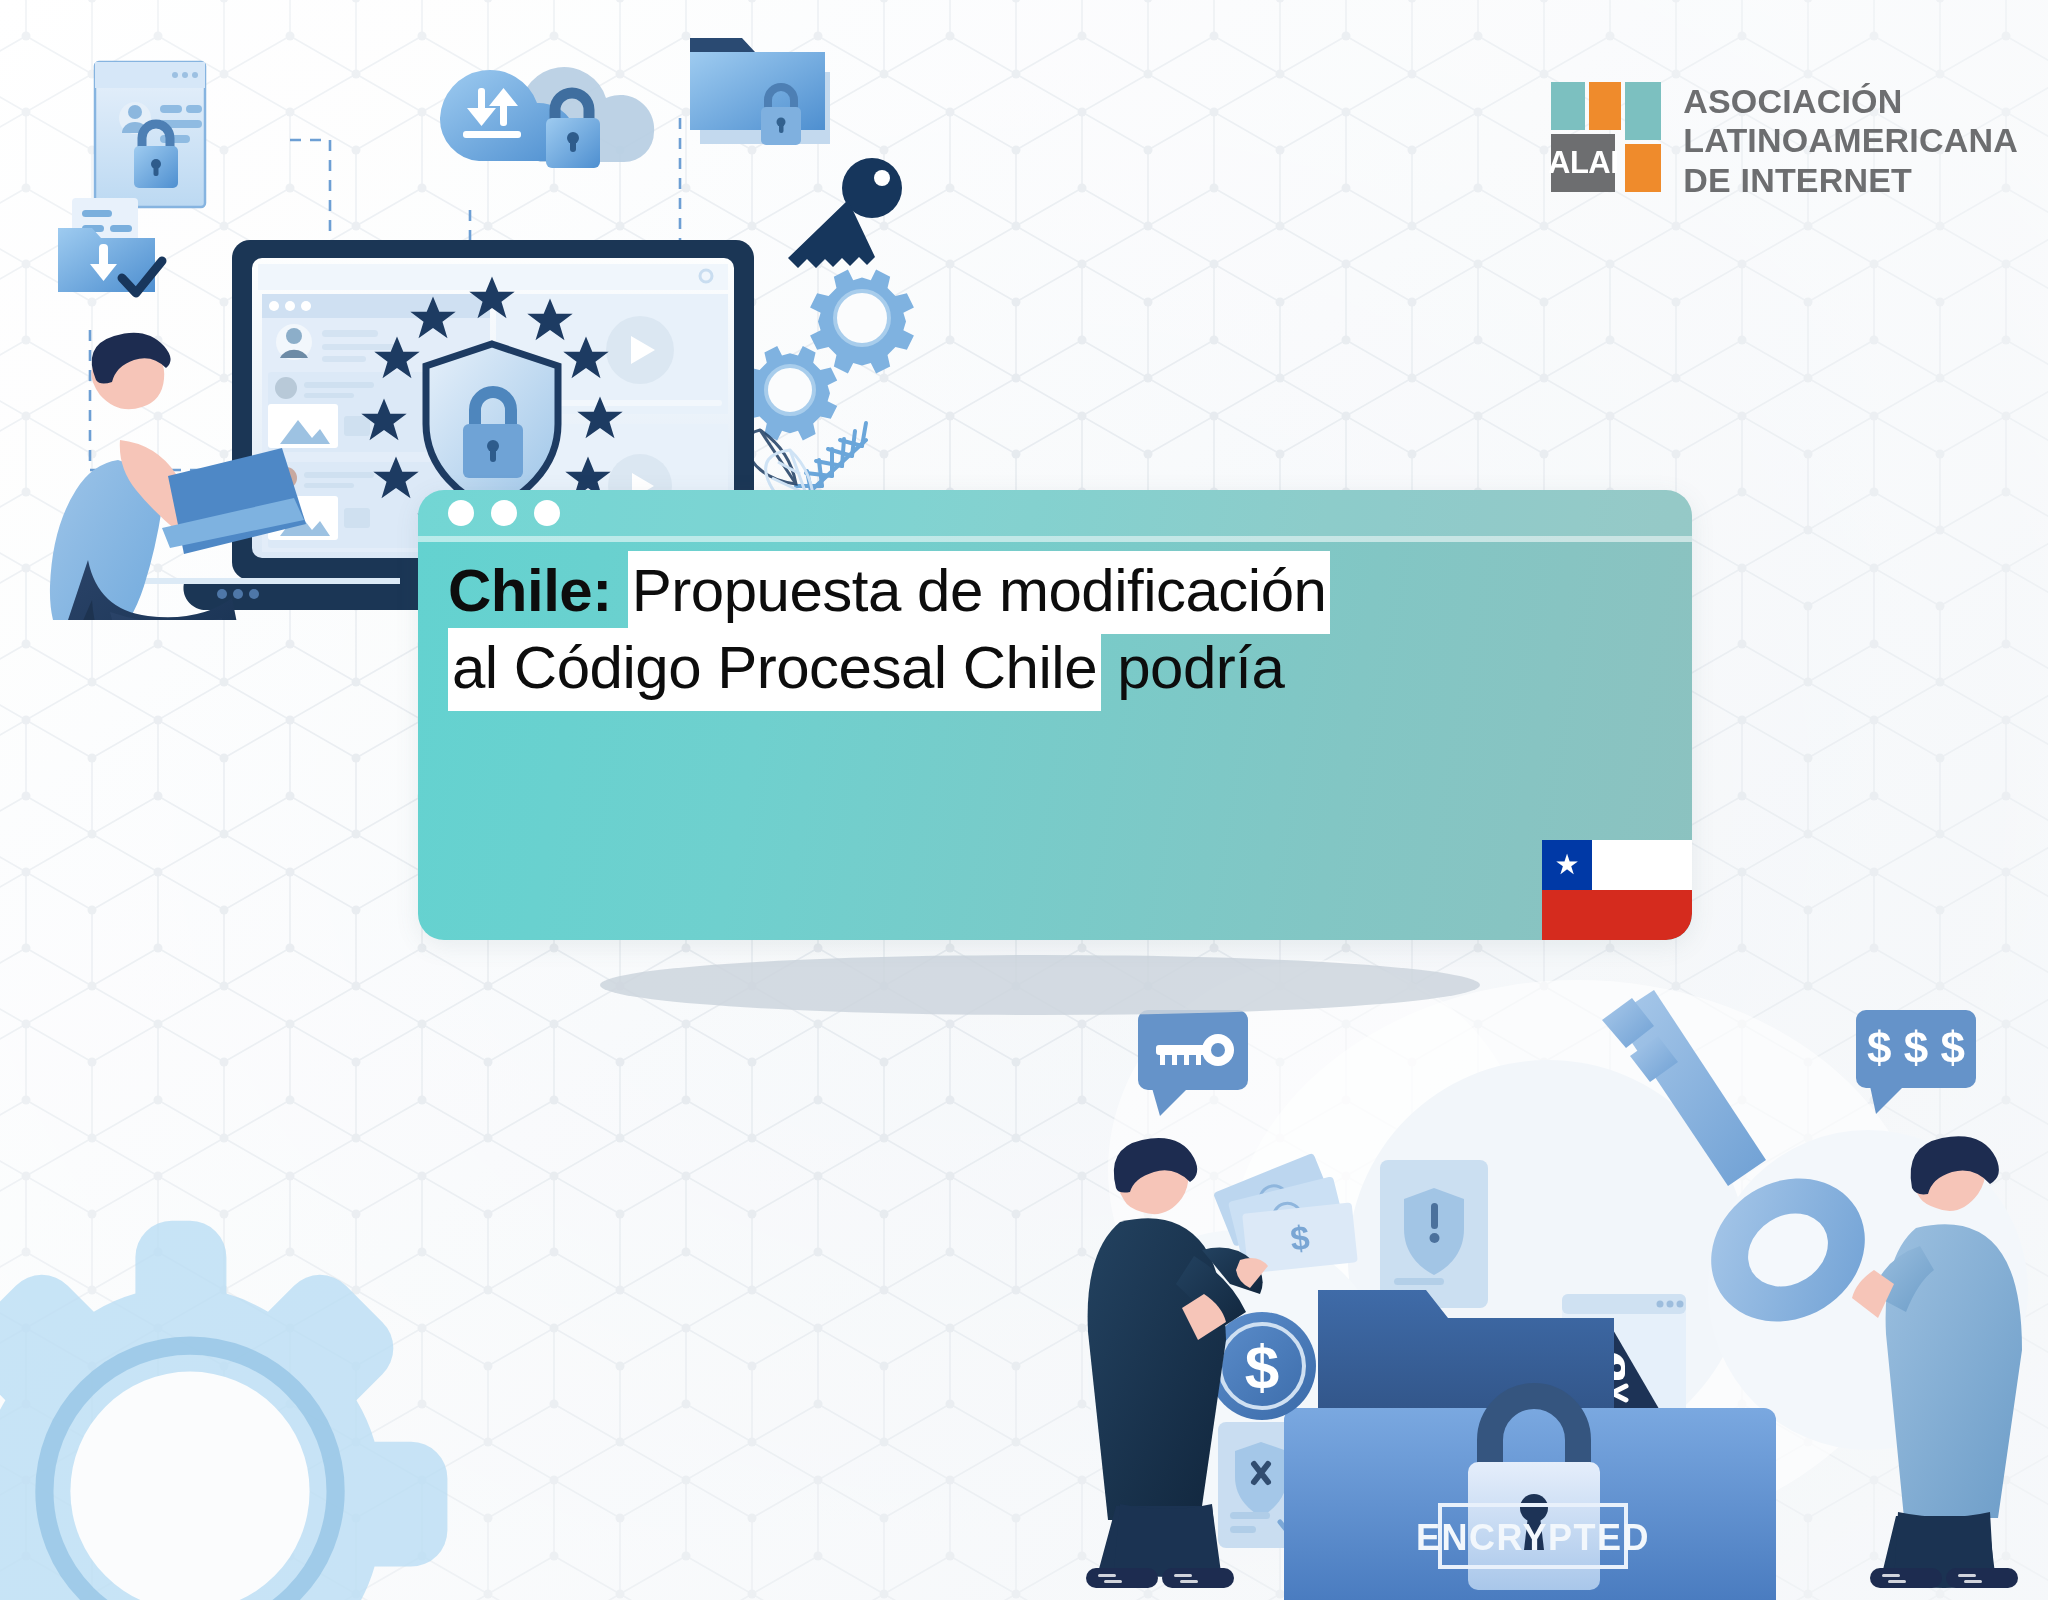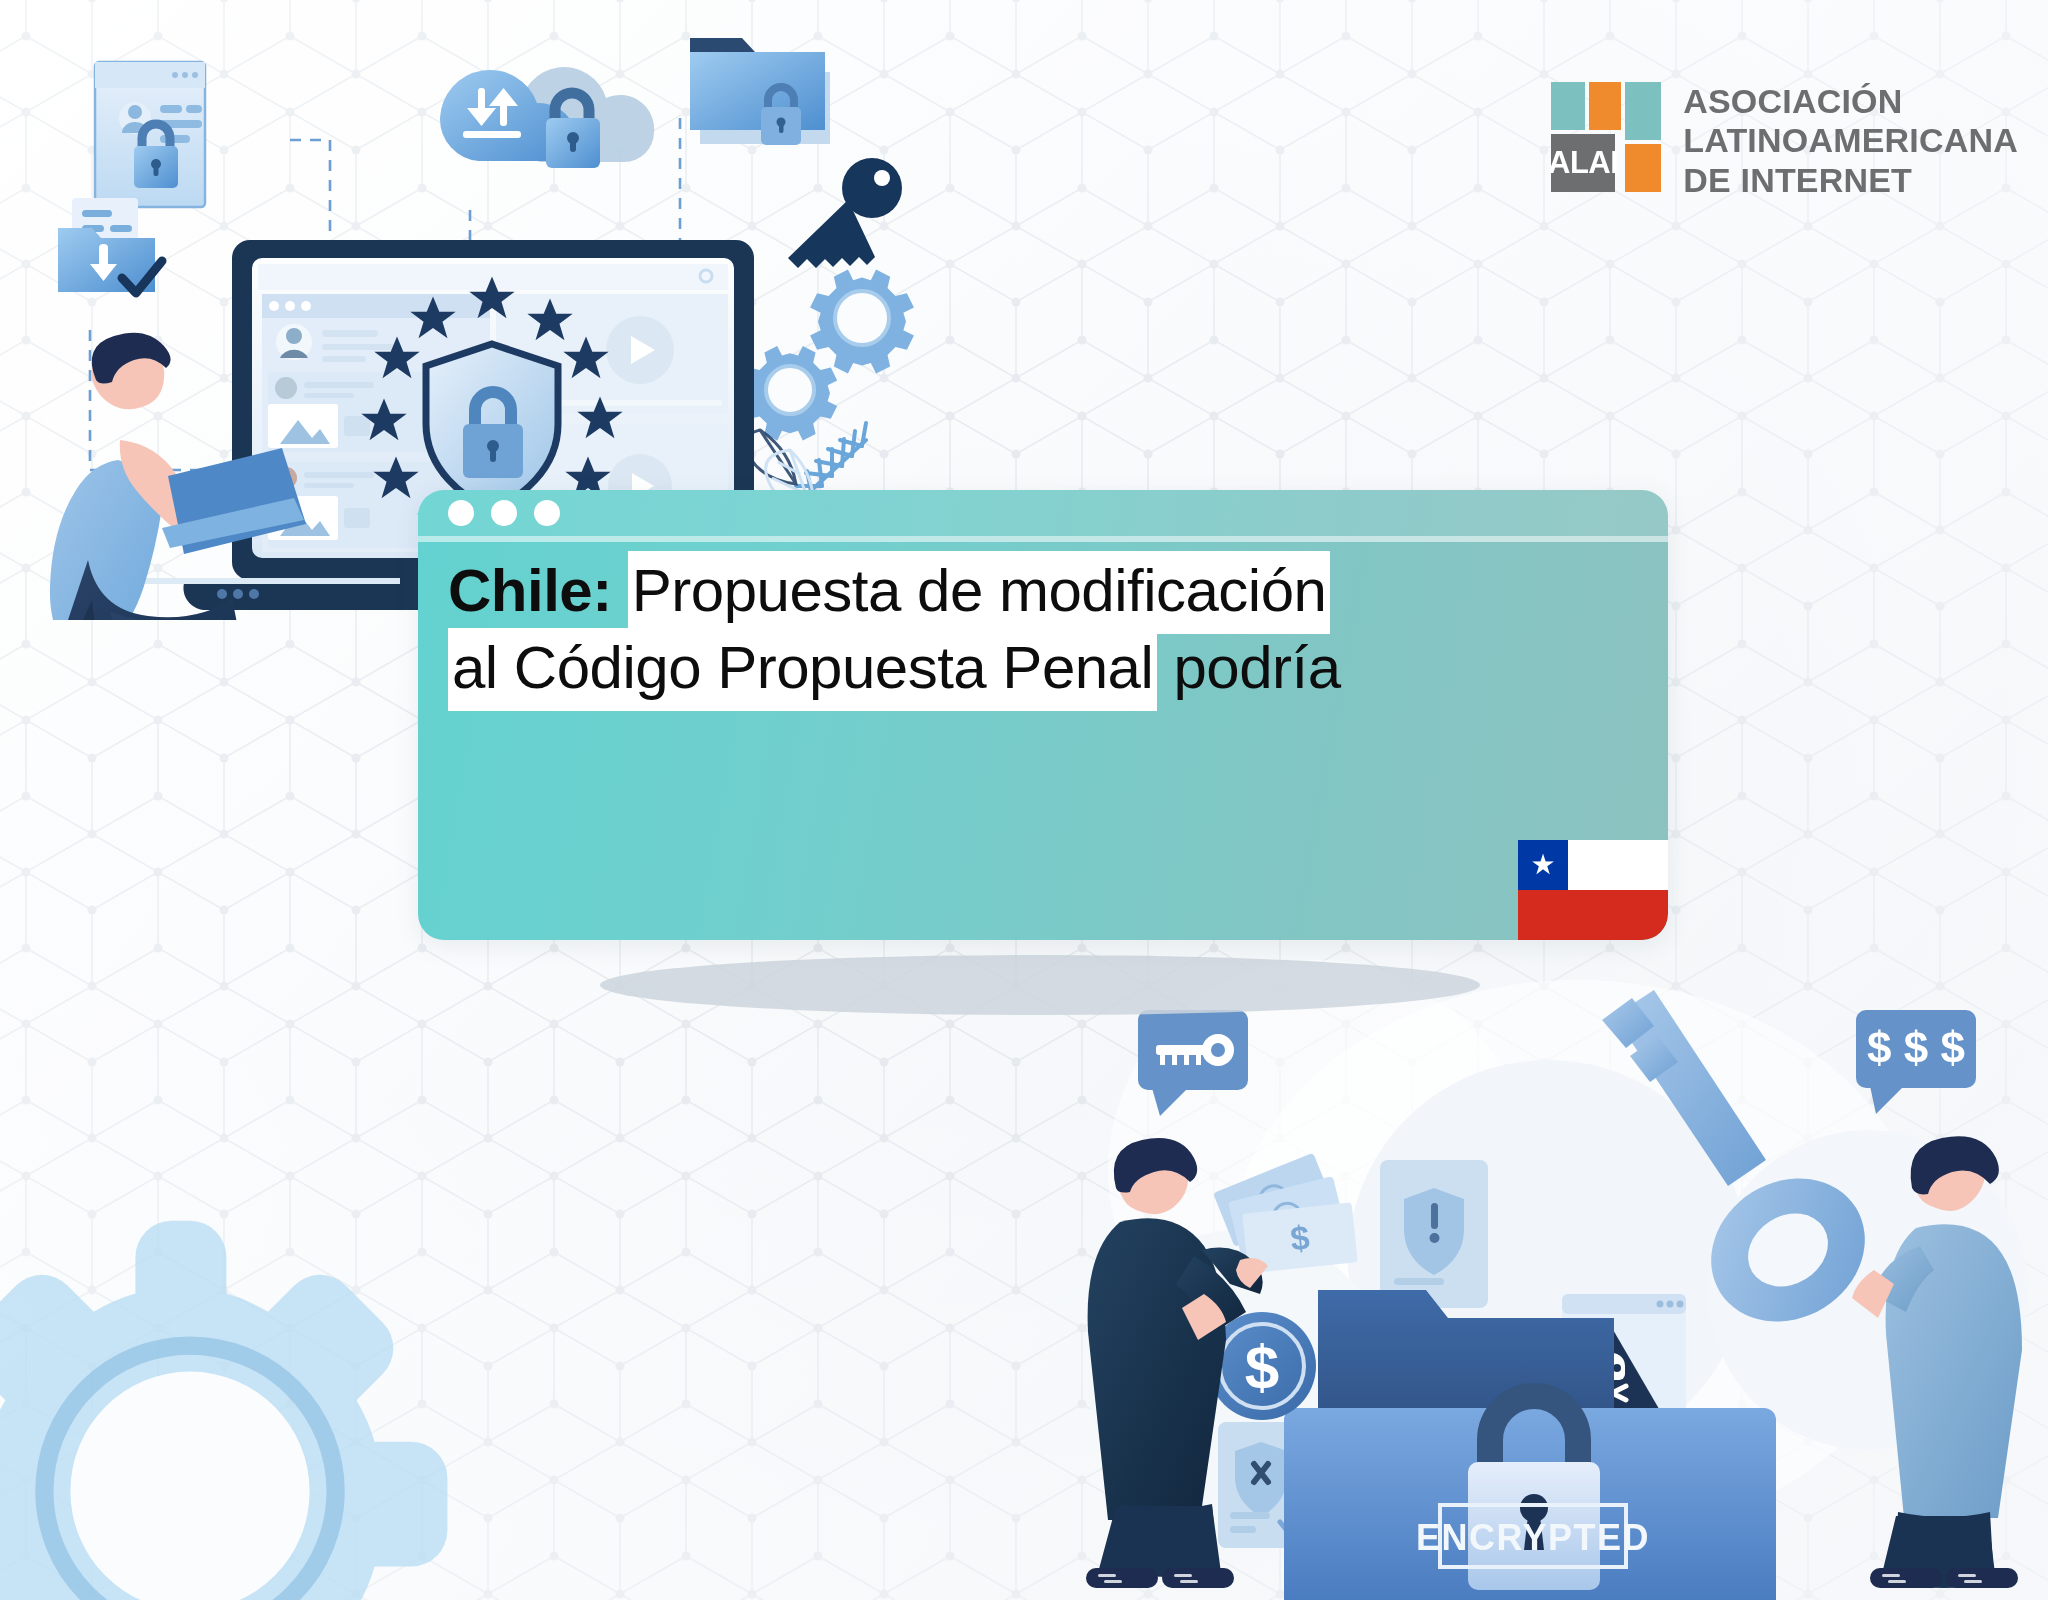--- a/index.html
+++ b/index.html
@@ -30,20 +30,21 @@
   
   .card-shadow{position:absolute;left:600px;top:955px;width:880px;height:60px;
     background:#ccd5dd;border-radius:50%;opacity:.85;}
 
   
   .card{
     position:absolute;left:418px;top:490px;width:1250px;height:450px;
     border-radius:26px;overflow:hidden;
     background:linear-gradient(100deg,#63d2d0 0%,#6fd0ce 28%,#82c6c4 72%,#8cc2c0 100%);
     box-shadow:0 6px 24px rgba(80,110,120,.10);
+    padding-left:24px;
   }
   .card-bar{position:absolute;left:0;top:0;width:100%;height:46px;
     background:rgba(255,255,255,0.10);}
   .card-bar-sep{position:absolute;left:0;top:46px;width:100%;height:6px;
     background:rgba(255,255,255,0.55);}
   .dots{position:absolute;left:30px;top:10px;display:flex;gap:17px;}
   .dot{width:26px;height:26px;border-radius:50%;background:#ffffff;}
 
   .headline{
     position:absolute;left:30px;top:62px;right:20px;
@@ -576,21 +577,21 @@
     <div class="card-bar"></div>
     <div class="card-bar-sep"></div>
     <div class="dots">
       <div class="dot"></div>
       <div class="dot"></div>
       <div class="dot"></div>
     </div>
 
     <div class="headline">
       <span class="ln"><span class="bold">Chile:</span> <span class="hl">Propuesta de modificación</span></span>
-      <span class="ln"><span class="hl">al Código Propuesta Penal</span> <span>podría</span></span>
+      <span class="ln"><span class="hl">al Código Procesal Chile</span> <span>podría</span></span>
     </div>
 
     <div class="flag">
       <div class="flag-top"></div>
       <div class="flag-bot"></div>
       <div class="flag-blue"></div>
       <div class="flag-star">★</div>
     </div>
   </div>
 

